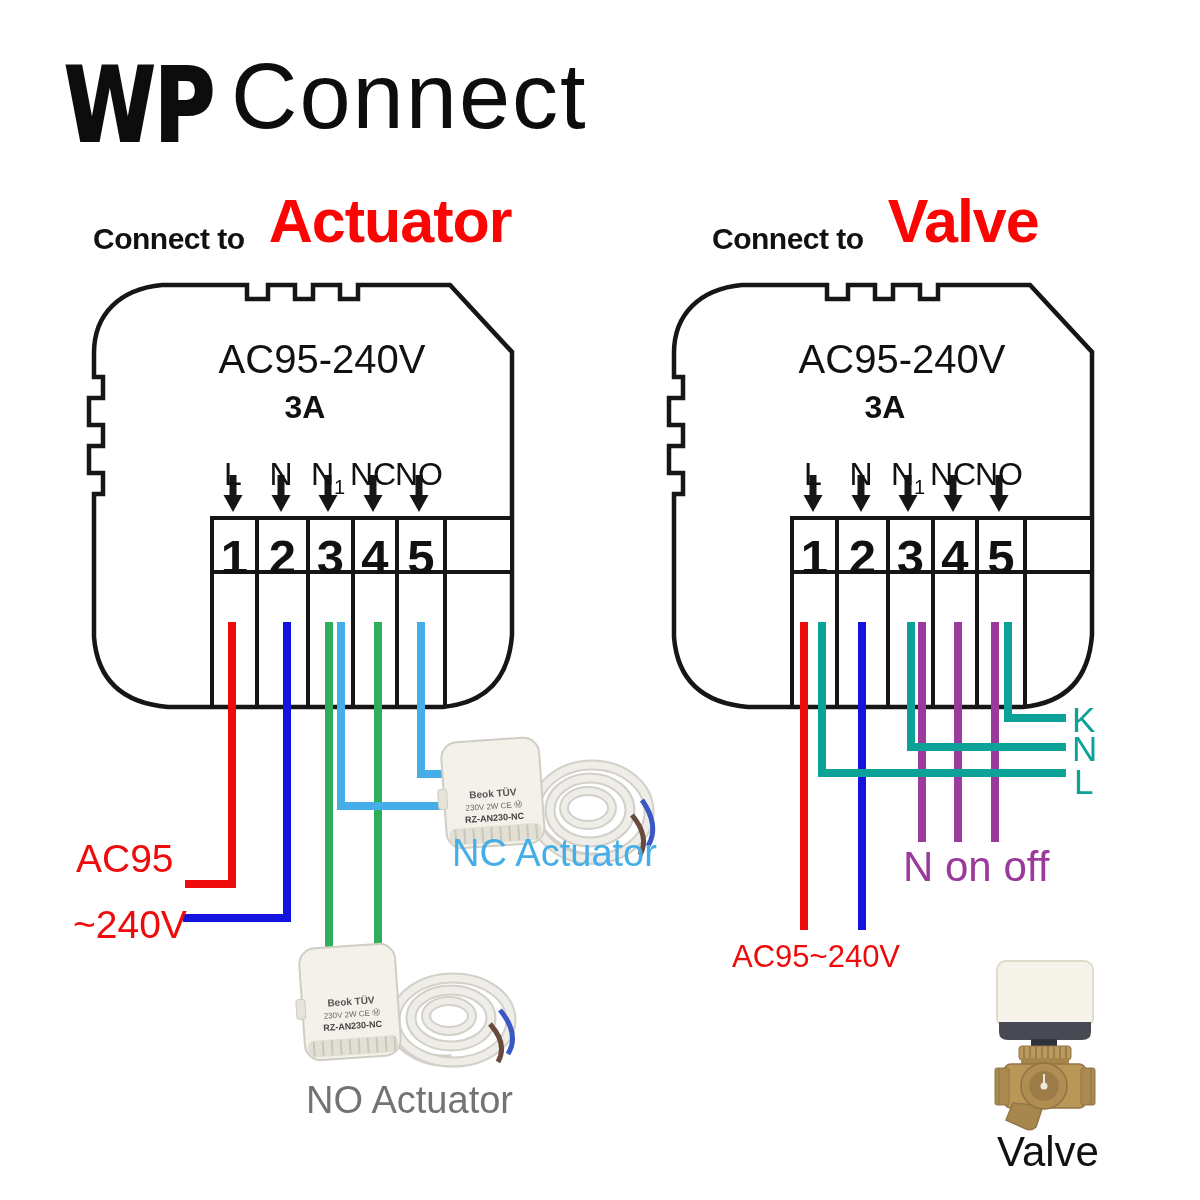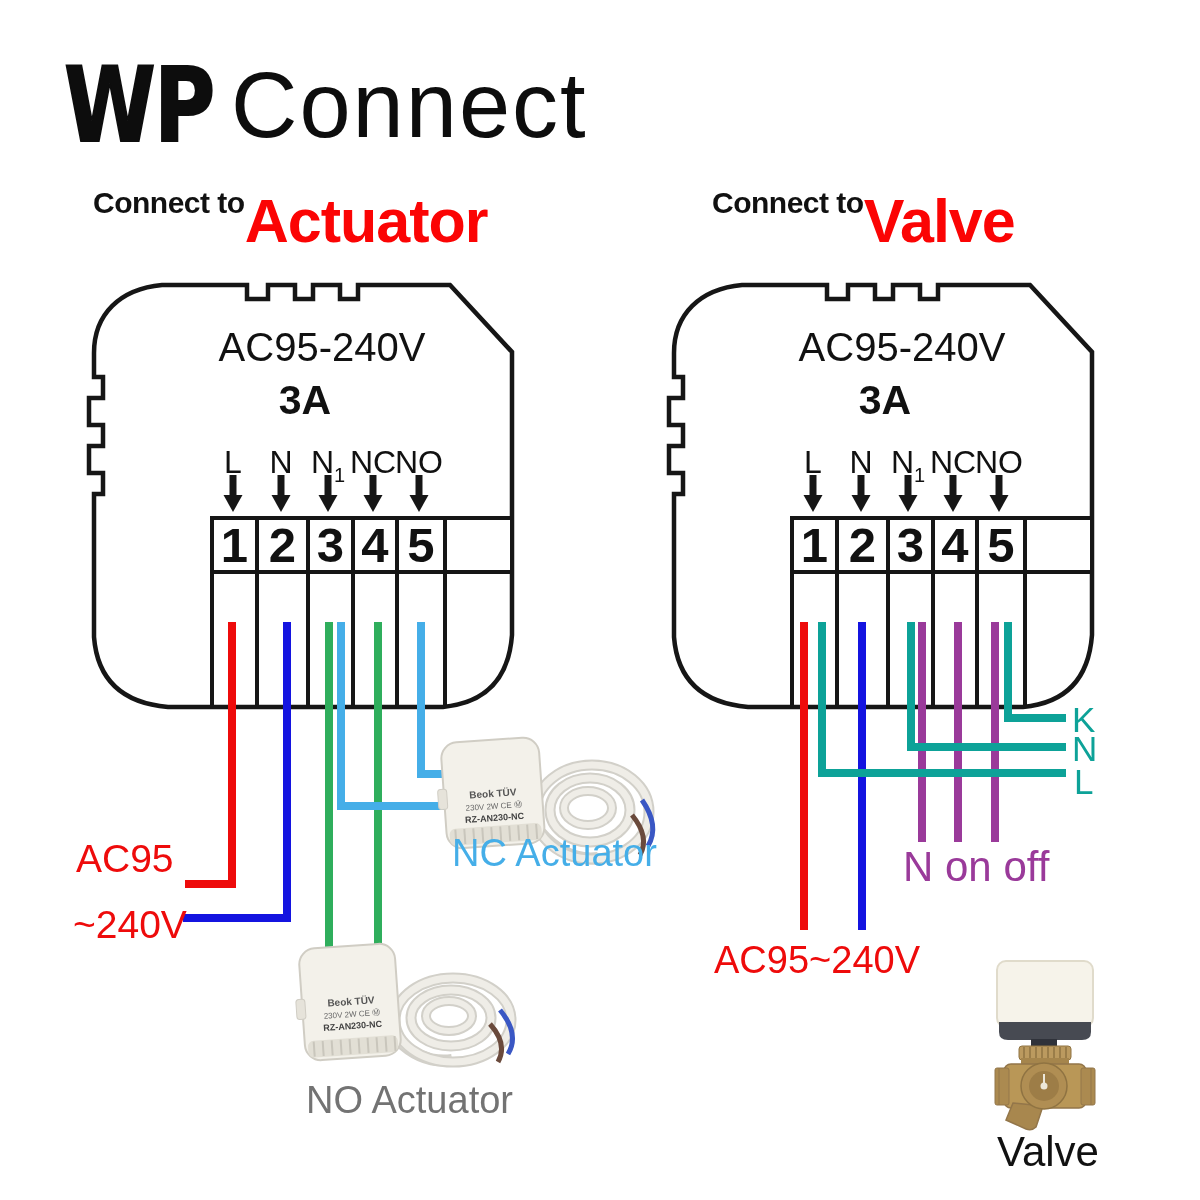--- a/index.html
+++ b/index.html
@@ -1,45 +1,45 @@
 <!DOCTYPE html>
 <html><head>
 <meta charset="utf-8">
 <style>
   html,body{margin:0;padding:0;background:#ffffff;}
   #canvas{position:relative;width:1200px;height:1200px;background:#ffffff;overflow:hidden;
           font-family:"Liberation Sans",sans-serif;color:#111;}
   #diagram{position:absolute;left:0;top:0;}
   .abs{position:absolute;line-height:1.05;white-space:nowrap;}
   
-  .title{position:absolute;left:64px;top:44px;display:flex;align-items:center;}
+  .title{position:absolute;left:64px;top:44px;display:flex;align-items:flex-start;}
   .brand{font-family:"DejaVu Sans",sans-serif;font-weight:bold;font-size:104px;
          transform:scaleX(.80);transform-origin:left bottom;letter-spacing:-2px;
          -webkit-text-stroke:2px #0d0d0d;color:#0d0d0d;}
   .titleword{font-size:92px;font-weight:normal;color:#0d0d0d;letter-spacing:2px;margin-left:-20px;}
   
-  .heading{position:absolute;display:flex;align-items:flex-start;gap:0;}
+  .heading{position:absolute;display:flex;align-items:flex-end;gap:24px;}
   .heading .prefix{font-size:30px;font-weight:bold;letter-spacing:-.5px;color:#111;}
   .heading .target{font-size:61px;font-weight:bold;color:#fb0404;letter-spacing:-1px;}
   
-  .unit-overlay{position:absolute;top:0;width:620px;height:856px;pointer-events:none;}
+  .unit-overlay{position:absolute;top:12px;width:620px;height:856px;pointer-events:none;}
   .u-volt{position:absolute;left:322px;top:325px;transform:translateX(-50%);font-size:40px;color:#111;}
-  .u-amp{position:absolute;left:305px;top:377px;transform:translateX(-50%);font-size:41px;font-weight:bold;color:#111;}
+  .u-amp{position:absolute;left:305px;top:377px;transform:translateX(-50%);font-size:32px;font-weight:bold;color:#111;}
   .t-label{position:absolute;top:444px;transform:translateX(-50%);font-size:32px;color:#111;}
   .t-label sub{font-size:20px;line-height:0;position:relative;top:2px;}
   .t-num{position:absolute;top:518px;height:54px;line-height:54px;font-size:49px;font-weight:bold;
          text-align:center;color:#111;}
   
   .red-t{color:#ee0b0b;}  .teal-t{color:#0da298;}  .purple-t{color:#9a3a9a;}
   .lblue-t{color:#45aee8;} .green-t{color:#737373;}
   .power-label{font-size:39px;}
   .actuator-label{font-size:38px;}
   .knl{font-size:35px;}
   .nonoff{font-size:42px;}
-  .power-right{font-size:38px;}
+  .power-right{font-size:31px;margin-left:18px;}
   .valve-label{font-size:42px;color:#111;transform:translateX(-50%);}
 </style>
 </head>
 <body>
 
 <div id="canvas">
 
   <svg id="diagram" width="1200" height="1200" viewBox="0 0 1200 1200">
 
     <g id="unit-shape" fill="#ffffff" stroke="#161616" stroke-linejoin="miter">

